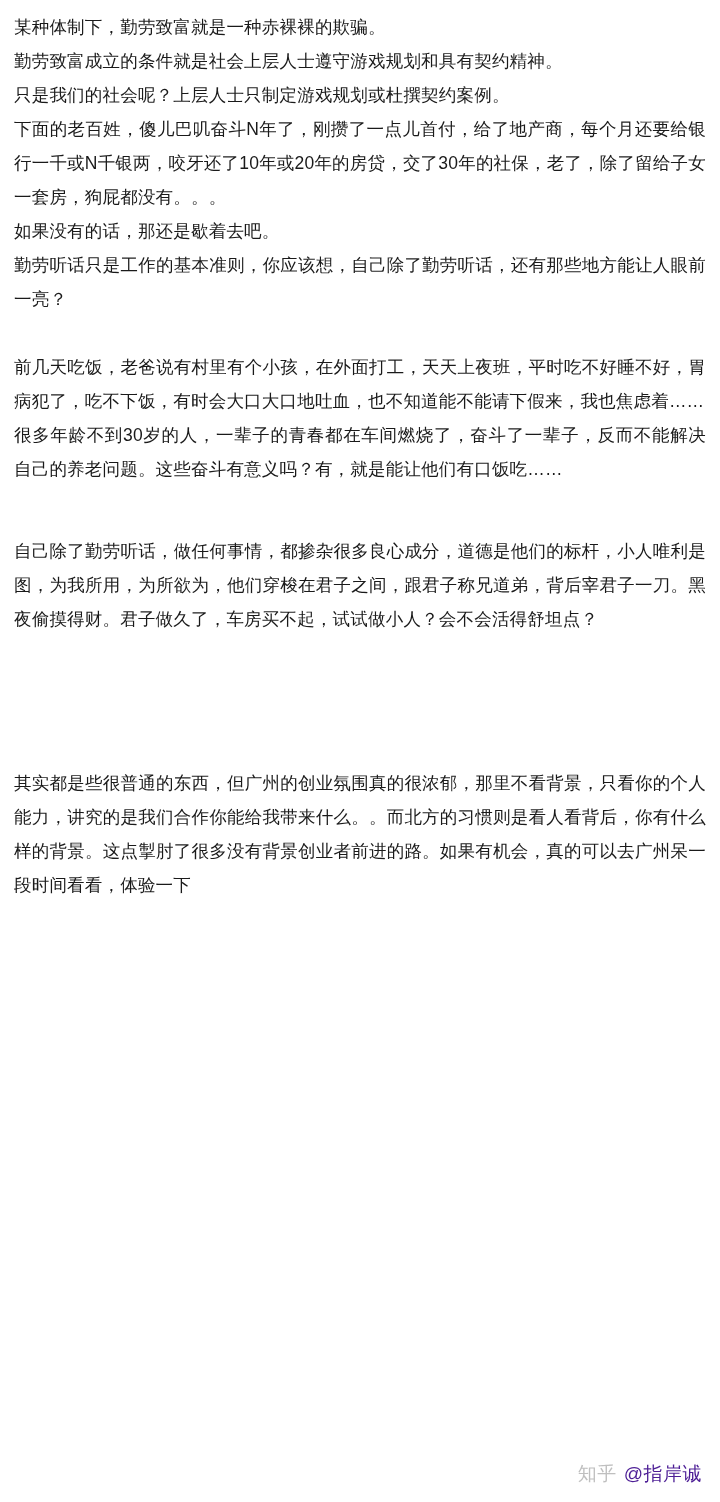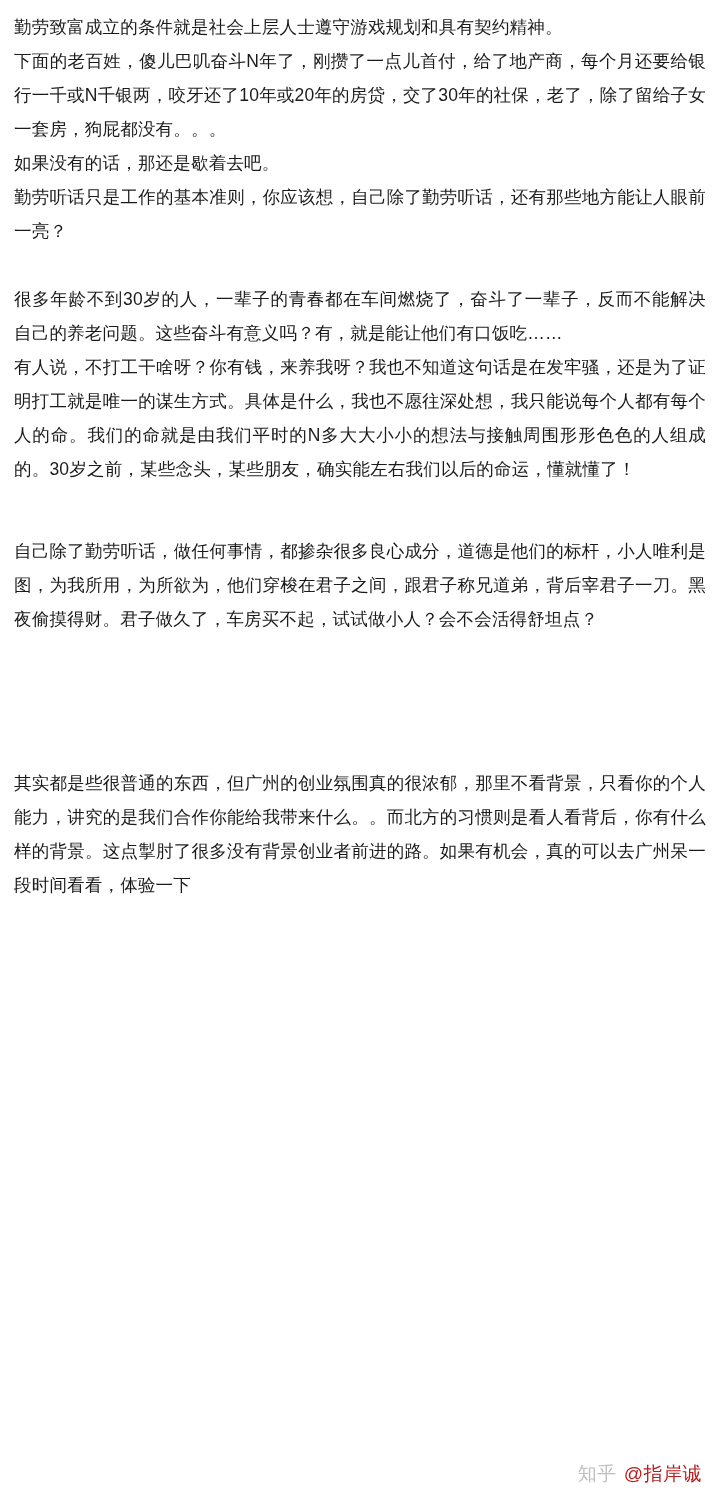--- a/index.html
+++ b/index.html
@@ -51,34 +51,36 @@
     font-size: 19px;
     letter-spacing: 0.5px;
   }
   .zhihu-logo {
     font-size: 19px;
     color: #bfbfbf;
     font-weight: 400;
   }
   .wm-name {
     font-size: 19px;
-    color: #b91c1c;
+    color: #4c1d95;
   }
 </style>
 </head>
 <body>
 
 <div class="article" id="article">
+    <p class="para">某种体制下，勤劳致富就是一种赤裸裸的欺骗。</p>
     <p class="para">勤劳致富成立的条件就是社会上层人士遵守游戏规划和具有契约精神。</p>
+    <p class="para">只是我们的社会呢？上层人士只制定游戏规划或杜撰契约案例。</p>
     <p class="para">下面的老百姓，傻儿巴叽奋斗N年了，刚攒了一点儿首付，给了地产商，每个月还要给银行一千或N千银两，咬牙还了10年或20年的房贷，交了30年的社保，老了，除了留给子女一套房，狗屁都没有。。。</p>
     <p class="para">如果没有的话，那还是歇着去吧。</p>
     <p class="para">勤劳听话只是工作的基本准则，你应该想，自己除了勤劳听话，还有那些地方能让人眼前一亮？</p>
     <div class="gap-md"></div>
+    <p class="para">前几天吃饭，老爸说有村里有个小孩，在外面打工，天天上夜班，平时吃不好睡不好，胃病犯了，吃不下饭，有时会大口大口地吐血，也不知道能不能请下假来，我也焦虑着……</p>
     <p class="para">很多年龄不到30岁的人，一辈子的青春都在车间燃烧了，奋斗了一辈子，反而不能解决自己的养老问题。这些奋斗有意义吗？有，就是能让他们有口饭吃……</p>
-    <p class="para">有人说，不打工干啥呀？你有钱，来养我呀？我也不知道这句话是在发牢骚，还是为了证明打工就是唯一的谋生方式。具体是什么，我也不愿往深处想，我只能说每个人都有每个人的命。我们的命就是由我们平时的N多大大小小的想法与接触周围形形色色的人组成的。30岁之前，某些念头，某些朋友，确实能左右我们以后的命运，懂就懂了！</p>
     <div class="gap-lg"></div>
     <p class="para">自己除了勤劳听话，做任何事情，都掺杂很多良心成分，道德是他们的标杆，小人唯利是图，为我所用，为所欲为，他们穿梭在君子之间，跟君子称兄道弟，背后宰君子一刀。黑夜偷摸得财。君子做久了，车房买不起，试试做小人？会不会活得舒坦点？</p>
     <div class="gap-lg"></div>
     <div class="gap-lg"></div>
     <div class="gap-md"></div>
     <p class="para">其实都是些很普通的东西，但广州的创业氛围真的很浓郁，那里不看背景，只看你的个人能力，讲究的是我们合作你能给我带来什么。。而北方的习惯则是看人看背后，你有什么样的背景。这点掣肘了很多没有背景创业者前进的路。如果有机会，真的可以去广州呆一段时间看看，体验一下</p>
   </div>
 
 <div class="footer">
   <div class="watermark">

